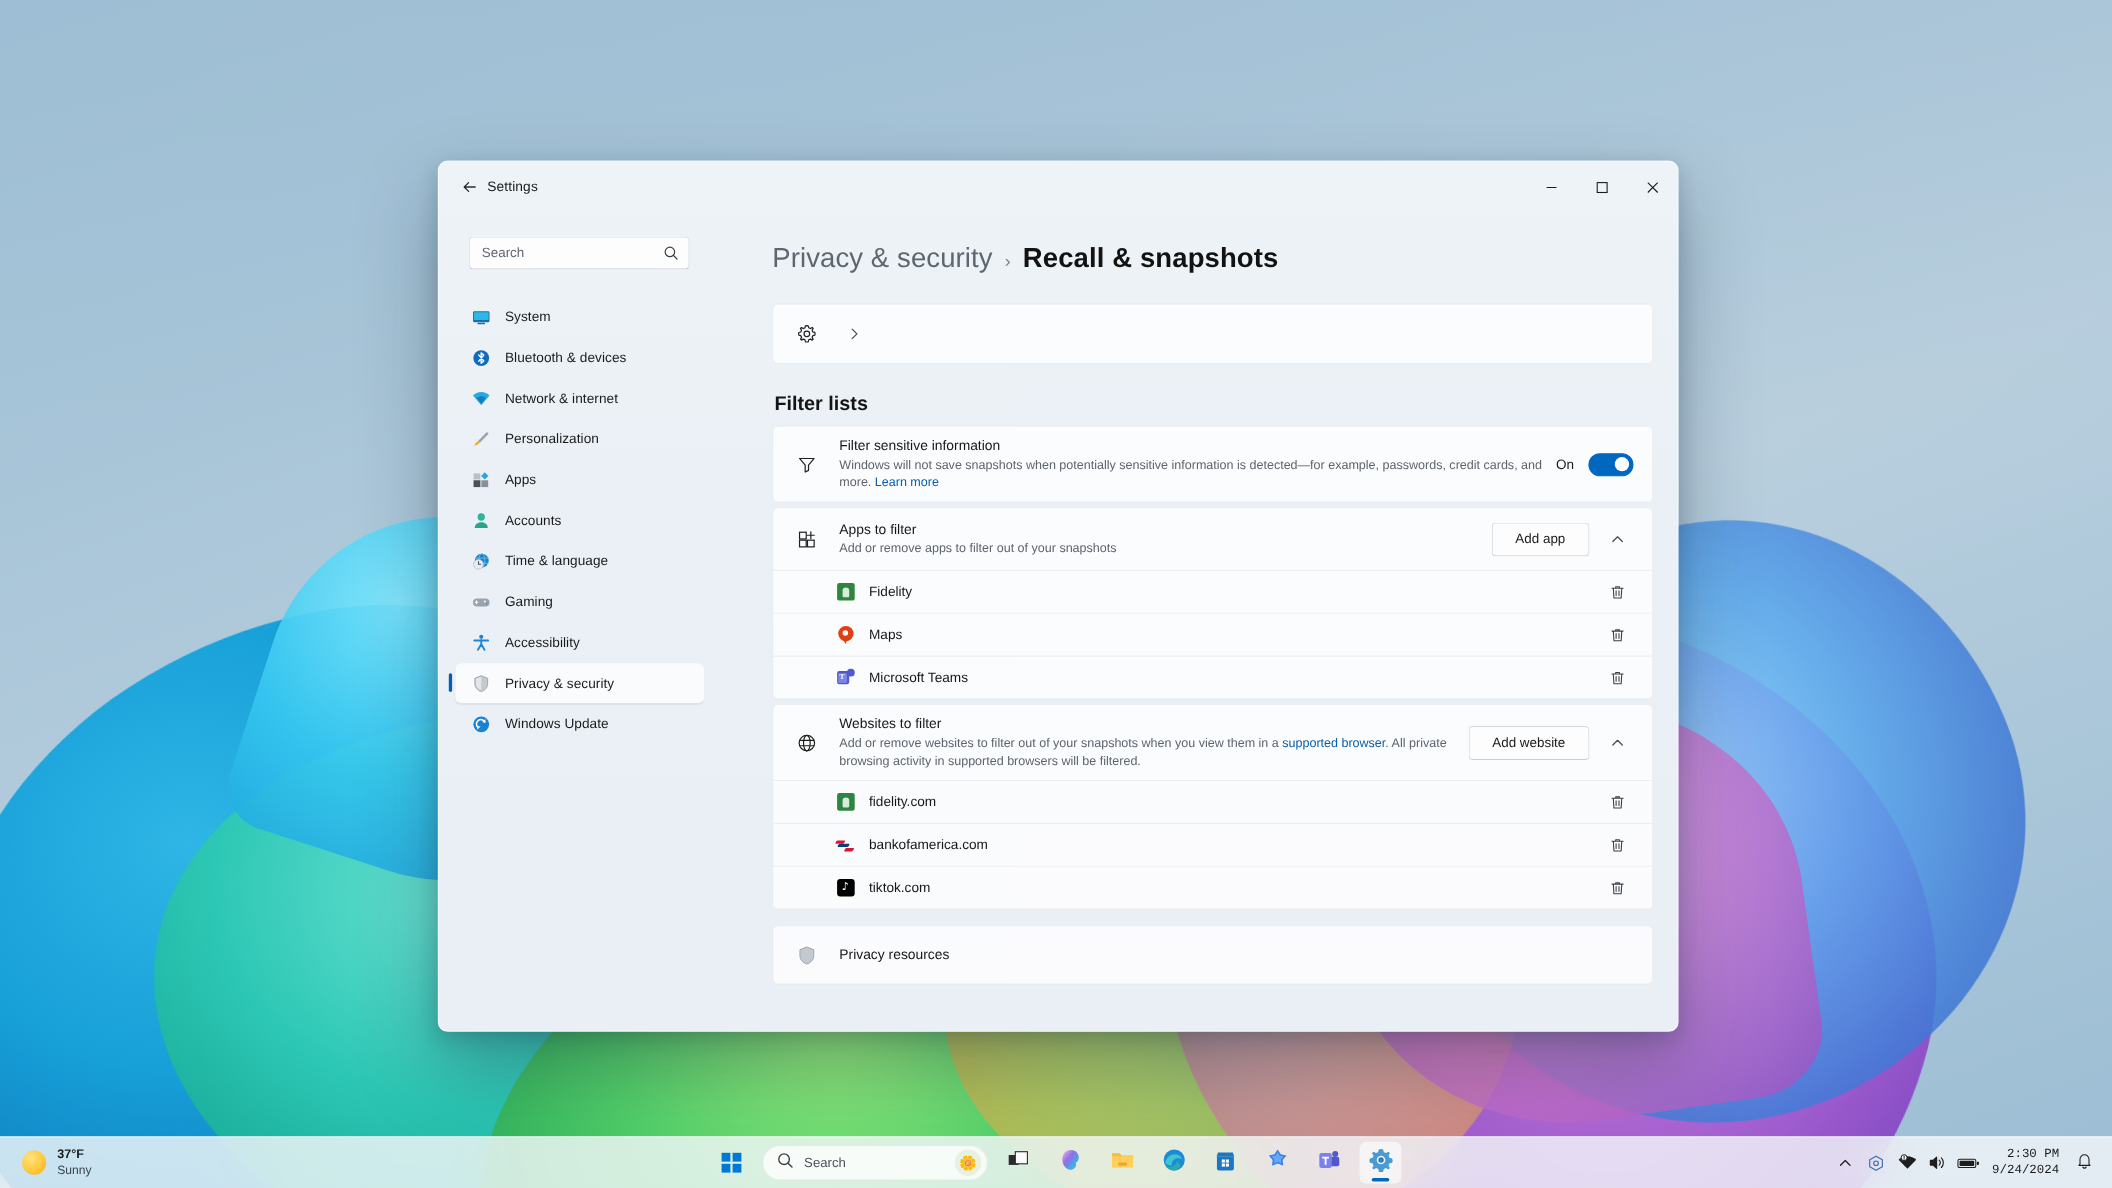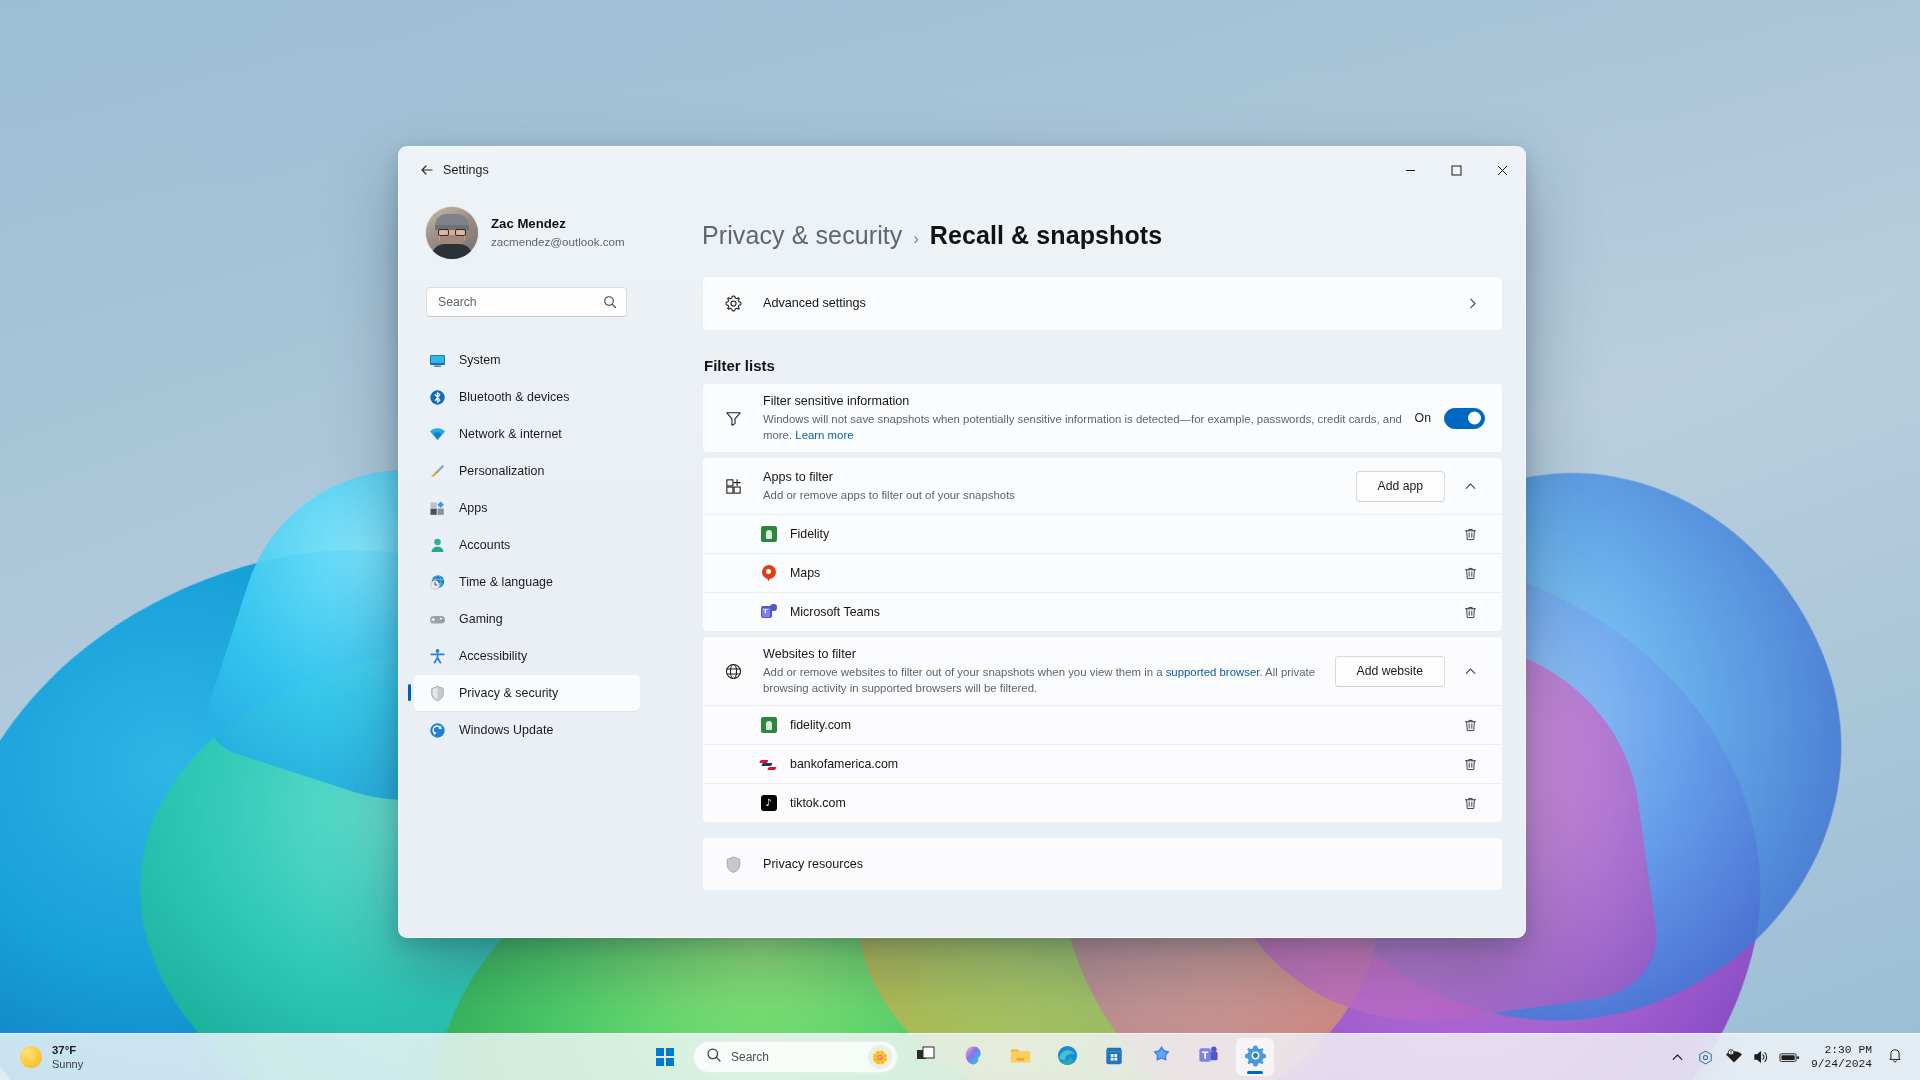--- a/index.html
+++ b/index.html
@@ -107,21 +107,21 @@
   .card{background:rgba(253,253,254,.88);border:1px solid rgba(0,0,0,.055);
     border-radius:5px;margin-bottom:0;}
   .row{display:flex;align-items:center;min-height:52px;padding:0 17px 0 18px;box-sizing:border-box;}
   .row-ic{width:24px;flex:0 0 24px;display:flex;align-items:center;justify-content:center;color:#1c1c1c;margin-right:18px;}
   .row-txt{flex:1;min-width:0;padding:9px 0;}
   .row-title{font-size:12.6px;color:#161616;line-height:17px;}
   .row-sub{font-size:11.4px;color:#5d646d;line-height:15.5px;margin-top:2px;}
   .row-sub a{color:#0a5ca8;text-decoration:none;}
   .chev{color:#4a4f55;display:flex;align-items:center;justify-content:center;width:26px;}
 
-  .sec-label{font-size:15px;color:#141414;font-weight:600;margin:26px 0 9px 2px;}
+  .sec-label{font-size:18px;color:#141414;font-weight:600;margin:26px 0 9px 2px;}
 
   .toggle-wrap{display:flex;align-items:center;gap:13px;}
   .toggle-lbl{font-size:12.3px;color:#1b1b1b;}
   .toggle{width:41px;height:21px;border-radius:11px;background:#0067c0;position:relative;
     border:1px solid #0067c0;box-sizing:border-box;}
   .toggle .knob{position:absolute;right:3px;top:50%;transform:translateY(-50%);
     width:13px;height:13px;border-radius:50%;background:#fff;}
 
   .btn{height:31px;padding:0 21px;border:1px solid #d5d9dd;border-bottom-color:#c8ced4;
     border-radius:4px;background:#fdfdfe;font-size:12.2px;color:#1a1a1a;
@@ -225,38 +225,20 @@
             <path d="M1 1l9 9M10 1l-9 9" stroke="#1b1b1b" stroke-width="1"></path>
           </svg>
       </div>
     </div>
   </div>
 
   <div class="wbody">
 
     <div class="sidebar">
 
-      <div class="account">
-        <div class="avatar">
-          <div class="av-bg"></div>
-          <div class="av-face"></div>
-          <div class="av-beard"></div>
-          <div class="av-hat"></div>
-          <div class="av-hatband"></div>
-          <div class="av-glass">
-              <i></i>
-              <i></i>
-            </div>
-          <div class="av-body"></div>
-        </div>
-        <div class="acct-text">
-          <div class="acct-name">Zac Mendez</div>
-          <div class="acct-mail">zacmendez@outlook.com</div>
-        </div>
-      </div>
 
       <div class="searchbox">
         <input type="text" placeholder="Search" style="">
         <span class="search-ic">
           <svg width="14" height="14" viewBox="0 0 14 14" fill="none" stroke="#3a3f45" stroke-width="1.1">
             <circle cx="6" cy="6" r="4.3"></circle>
               <path d="M9.3 9.3L12.5 12.5" stroke-linecap="round"></path>
           </svg>
         </span>
       </div>
@@ -397,23 +379,20 @@
         </div>
 
         <div class="card">
           <div class="row" style="min-height:53px">
             <span class="row-ic">
               <svg width="19" height="19" viewBox="0 0 20 20" fill="none" stroke="#1f1f1f" stroke-width="1.15">
                 <circle cx="10" cy="10" r="2.7"></circle>
                 <path d="M10 2.1l1.3.2.5 1.9 1.6.7 1.7-1 .95.95-1 1.7.7 1.6 1.9.5.2 1.3-.2 1.3-1.9.5-.7 1.6 1 1.7-.95.95-1.7-1-1.6.7-.5 1.9-1.3.2-1.3-.2-.5-1.9-1.6-.7-1.7 1-.95-.95 1-1.7-.7-1.6-1.9-.5L2.1 10l.2-1.3 1.9-.5.7-1.6-1-1.7.95-.95 1.7 1 1.6-.7.5-1.9z" stroke-linejoin="round"></path>
               </svg>
             </span>
-            <div class="row-txt">
-              <div class="row-title">Advanced settings</div>
-            </div>
             <span class="chev">
               <svg width="13" height="13" viewBox="0 0 13 13" fill="none" stroke="#4a4f55" stroke-width="1.15">
                 <path d="M4.7 2.2L9 6.5l-4.3 4.3" stroke-linecap="round" stroke-linejoin="round"></path>
               </svg>
             </span>
           </div>
         </div>
 
         <div class="sec-label">Filter lists</div>
 

